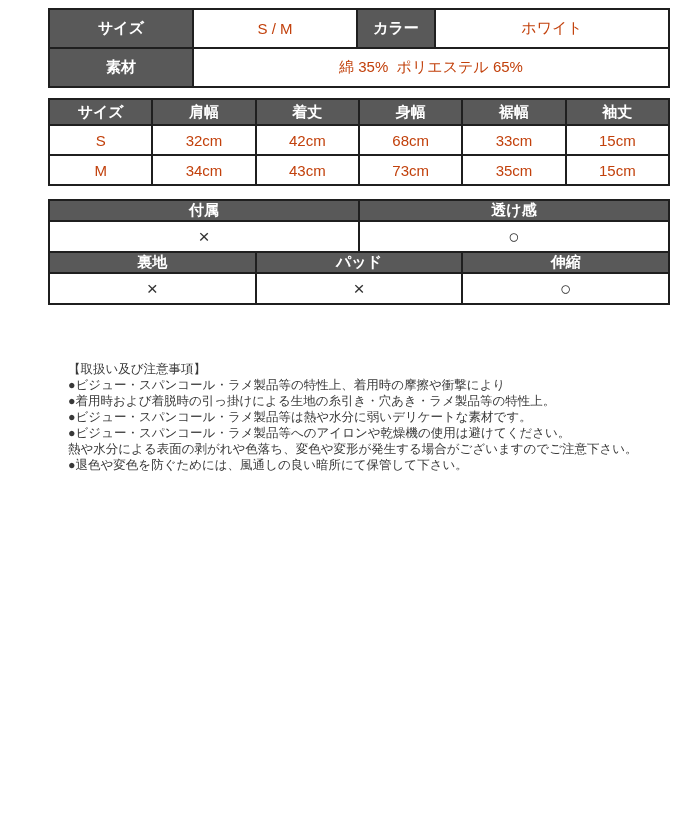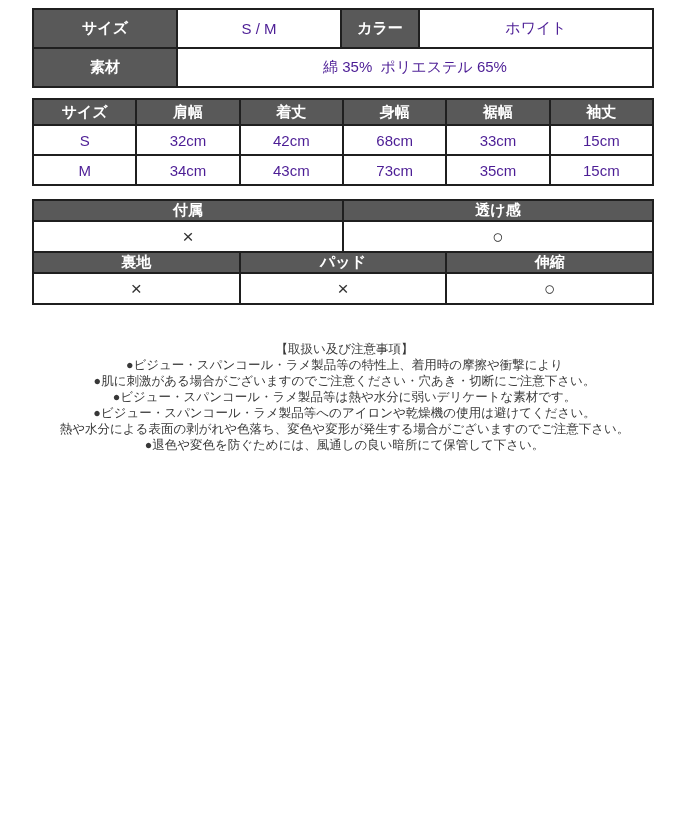--- a/index.html
+++ b/index.html
@@ -3,60 +3,59 @@
 <meta charset="utf-8">
 <style>
   * { box-sizing: border-box; }
   html, body {
     margin: 0; padding: 0;
     width: 700px; height: 840px;
     background: #ffffff;
     font-family: "Liberation Sans", "DejaVu Sans", sans-serif;
     color: #3d3d3d;
   }
-  .page { padding: 8px 40px 0 32px; }
+  .page { padding: 8px 40px 0 48px; }
 
   table {
     border-collapse: collapse;
     width: 622px;
     table-layout: fixed;
   }
   th, td {
     border: 2px solid #1f1f1f;
     text-align: center;
     vertical-align: middle;
     padding: 0;
     overflow: hidden;
   }
   .hdr {
     background: #595959;
     color: #ffffff;
     font-weight: bold;
     font-size: 15px;
   }
-  .val { font-size: 15px; color: #4c1d95; }
+  .val { font-size: 15px; color: #c2410c; }
 
   .spec-table { margin-bottom: 10px; }
   .spec-table th, .spec-table td { height: 39px; }
   .spec-table .material-value { white-space: pre-wrap; }
 
   .size-chart { margin-bottom: 13px; }
   .size-chart th { height: 26px; }
   .size-chart td { height: 30px; }
 
   .feature-table th { height: 14px; font-family: Liberation Mono, monospace; }
   .feature-table td { height: 31px; font-size: 19px; color: #333333; }
 
   .notes {
-    margin: 36px 0 0 20px;
+    margin: 56px 0 0 20px;
     width: 585px;
     font-size: 12.5px;
     line-height: 16px;
     color: #383838;
-    text-align: center;
   }
   .notes p { margin: 0; }
 </style>
 </head>
 <body>
 
 <div class="page">
 
   <table class="spec-table">
     <colgroup>
@@ -127,20 +126,20 @@
       <td colspan="2">×</td>
       <td colspan="2">×</td>
       <td colspan="2">○</td>
     </tr>
   </tbody>
     </table>
 
   <div class="notes">
     <p>【取扱い及び注意事項】</p>
     <p>●ビジュー・スパンコール・ラメ製品等の特性上、着用時の摩擦や衝撃により</p>
-    <p>●肌に刺激がある場合がございますのでご注意ください・穴あき・切断にご注意下さい。</p>
+    <p>●着用時および着脱時の引っ掛けによる生地の糸引き・穴あき・ラメ製品等の特性上。</p>
     <p>●ビジュー・スパンコール・ラメ製品等は熱や水分に弱いデリケートな素材です。</p>
     <p>●ビジュー・スパンコール・ラメ製品等へのアイロンや乾燥機の使用は避けてください。</p>
     <p>熱や水分による表面の剥がれや色落ち、変色や変形が発生する場合がございますのでご注意下さい。</p>
     <p>●退色や変色を防ぐためには、風通しの良い暗所にて保管して下さい。</p>
   </div>
 
 </div>
 
 </body></html>

